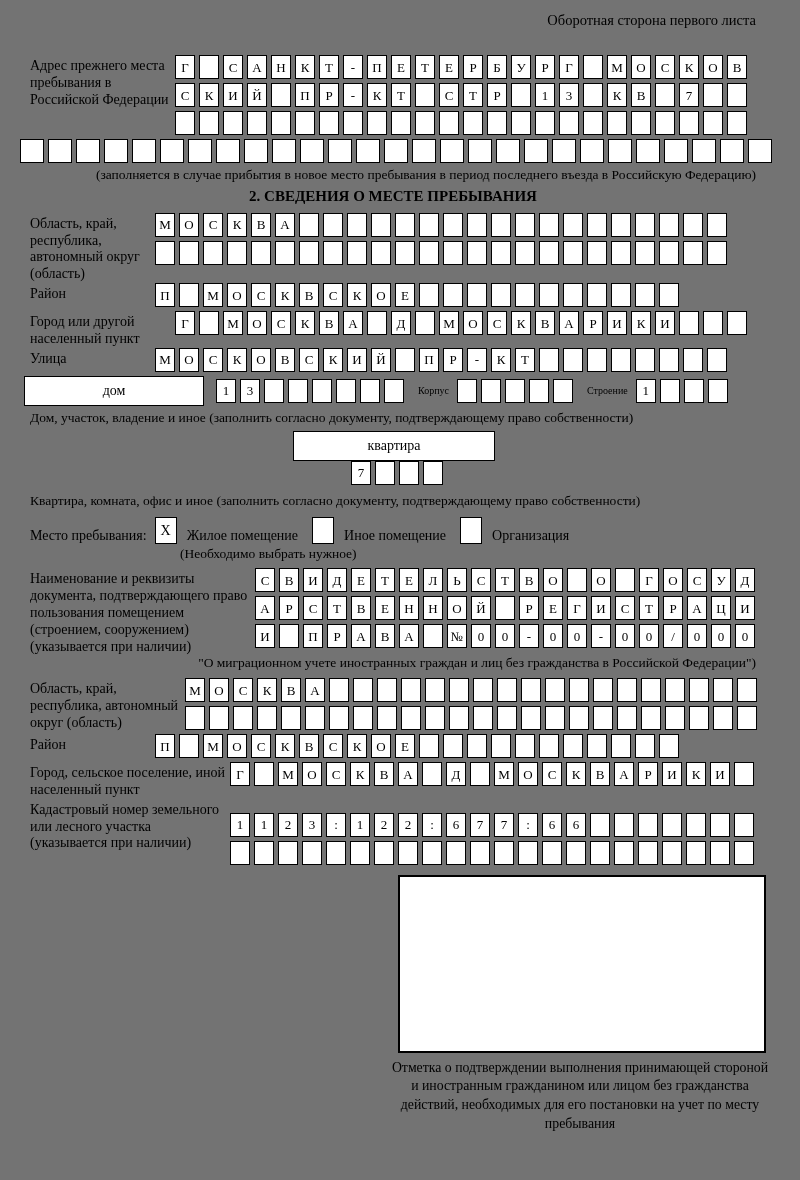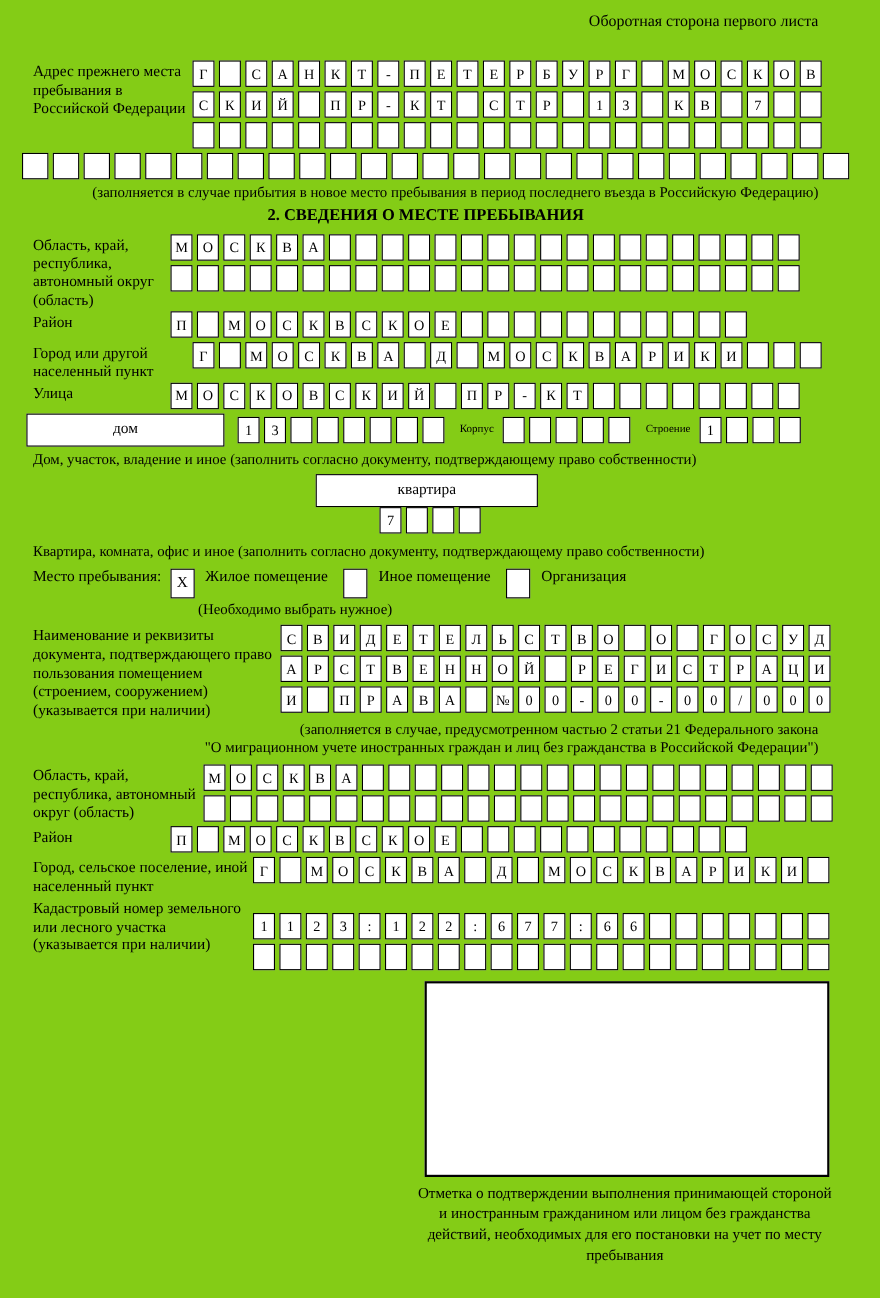--- a/index.html
+++ b/index.html
@@ -1,24 +1,24 @@
 <!DOCTYPE html>
 <html><head>
 <meta charset="utf-8">
 <style>
   html,body{margin:0;padding:0;background:#ffffff;}
   .page{
     position:relative;
     width:800px;height:1180px;
     box-sizing:border-box;
-    padding:12px 56px 0 30px;
+    padding:12px 44px 0 30px;
     font-family:"Liberation Serif","DejaVu Serif",serif;
     color:#000;font-size:14px;
     overflow:hidden;
-    background:#84cc16;
+    background:#737373;
   }
   .title{text-align:right;font-size:14.5px;margin:0 0 26px 0;}
   .frow{display:flex;align-items:flex-start;}
   .lbl{line-height:1.2;font-size:14px;}
   .w145{width:145px;flex:none;padding-top:3px;}
   .w125{width:125px;flex:none;padding-top:3px;}
   .w155{width:155px;flex:none;padding-top:3px;}
   .w200{width:200px;flex:none;padding-top:3px;}
   .w225{width:225px;flex:none;padding-top:3px;}
   .gridcol{flex:1;min-width:0;}
@@ -38,21 +38,21 @@
   .heading2{font-weight:bold;text-align:center;font-size:15px;margin:10px 0 8px 0;}
   .widebox{
     box-sizing:border-box;border:1.8px solid #000;height:30px;
     display:flex;align-items:center;justify-content:center;
     font-size:14px;flex:none;background:#fff;
   }
   .houserow{display:flex;align-items:center;margin:0 0 4px -6px;}
   .houserow .cellrow{margin-bottom:0;}
   .inlinelbl{font-size:10px;margin:0 8px 0 10px;white-space:nowrap;}
   .aptrow{display:flex;align-items:center;margin:4px 0 4px 2px;flex-direction:column;}
-  .cbrow{display:flex;align-items:flex-start;margin:8px 0 2px 0;}
+  .cbrow{display:flex;align-items:flex-end;margin:8px 0 2px 0;}
   .cb{
     box-sizing:border-box;flex:none;width:22px;height:27px;
     border:1.8px solid #000;display:flex;align-items:center;justify-content:center;
     font-size:14px;background:#fff;
   }
   .cbl{margin:0 14px 0 10px;}
   .cbnote{font-size:13.5px;margin:2px 0 6px 150px;}
   .stampbox{
     box-sizing:border-box;width:368px;height:178px;
     border:2px solid #000;margin:6px -10px 0 auto;background:#fff;
@@ -458,21 +458,20 @@
           <span class="cell">0</span>
           <span class="cell">0</span>
           <span class="cell">/</span>
           <span class="cell">0</span>
           <span class="cell">0</span>
           <span class="cell">0</span>
         </div>
     </div>
   </div>
 
-  <div class="note center">(заполняется в случае, предусмотренном частью 2 статьи 21 Федерального закона</div>
   <div class="note center" style="margin-bottom:6px;">"О миграционном учете иностранных граждан и лиц без гражданства в Российской Федерации")</div>
 
   <div class="frow">
     <div class="lbl w155">Область, край, республика, автономный округ (область)</div>
     <div class="gridcol">
       <div class="cellrow">
           <span class="cell">М</span>
           <span class="cell">О</span>
           <span class="cell">С</span>
           <span class="cell">К</span>

